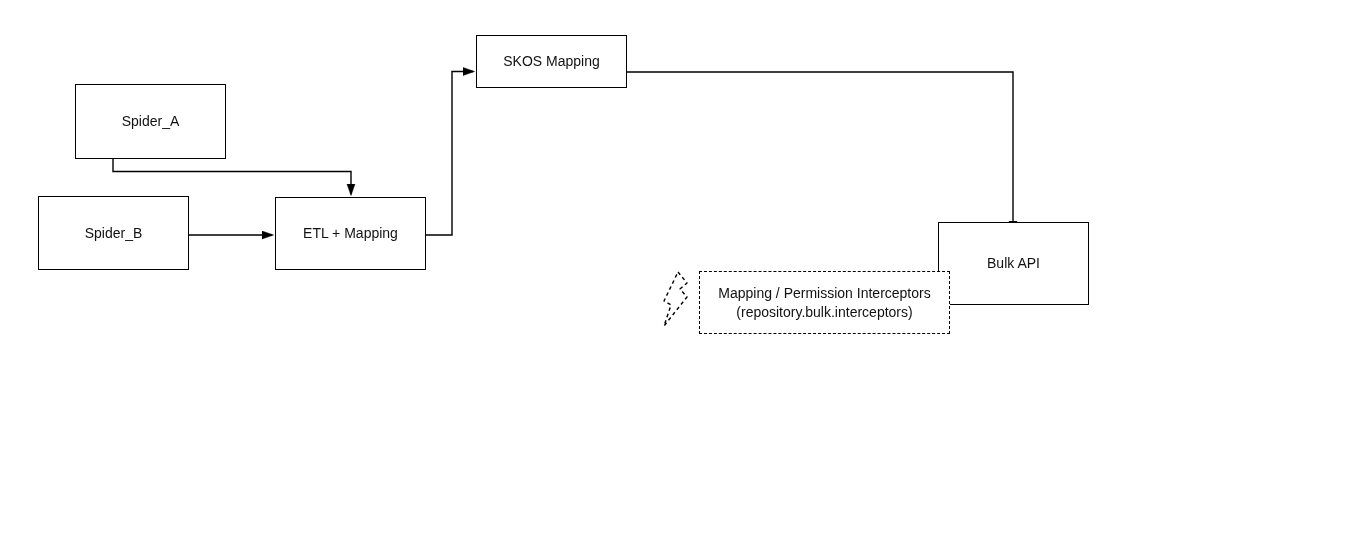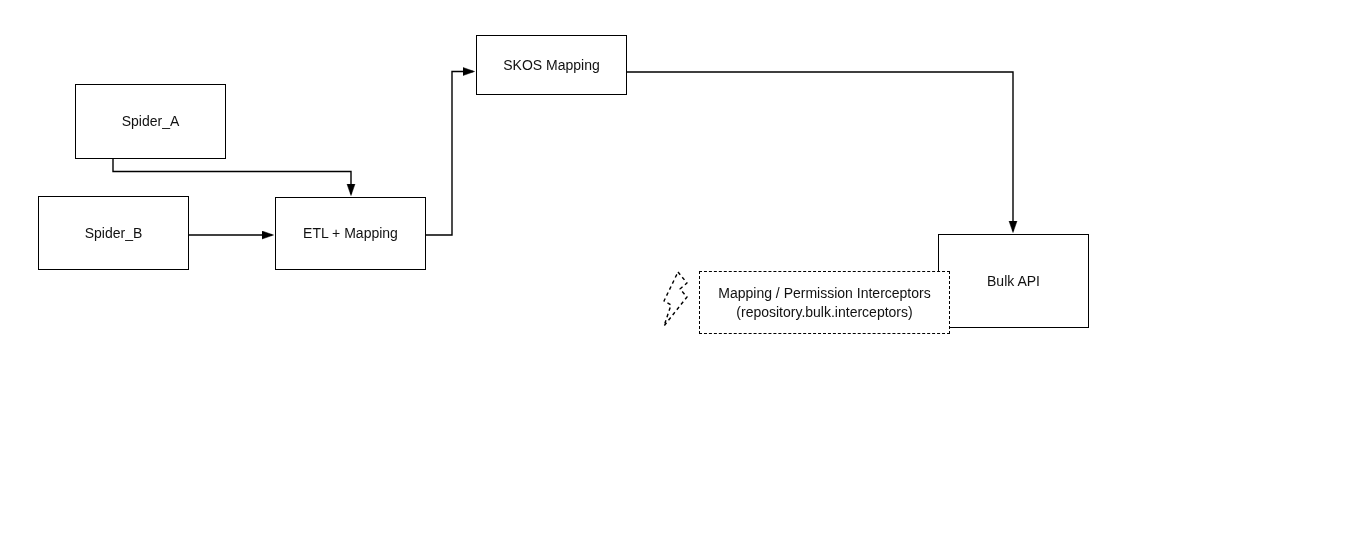--- a/index.html
+++ b/index.html
@@ -28,23 +28,23 @@
     justify-content: center;
     text-align: center;
     font-size: 14px;
     line-height: 19px;
     color: #111111;
     white-space: nowrap;
   }
   .node--spider-a  { left: 38px;  top: 84px;  width: 151px; height: 75px; margin-left: 37px; }
   .node--spider-b  { left: 38px;  top: 196px; width: 151px; height: 74px; }
   .node--etl       { left: 275px; top: 197px; width: 151px; height: 73px; }
-  .node--skos      { left: 476px; top: 35px;  width: 151px; height: 60px; }
+  .node--skos      { left: 476px; top: 35px;  width: 151px; height: 53px; }
   .node--edu       { left: 951px; top: 271px; width: 362px; height: 214px; }
-  .node--bulk      { left: 938px; top: 234px; width: 151px; height: 94px; }
+  .node--bulk      { left: 938px; top: 222px; width: 151px; height: 83px; }
   .node--interceptors {
     left: 699px; top: 271px; width: 251px; height: 63px;
     border-style: dashed;
     align-items: center;
   }
   .lightning {
     position: absolute;
     left: 656px; top: 268px;
     width: 40px; height: 68px;
   }

